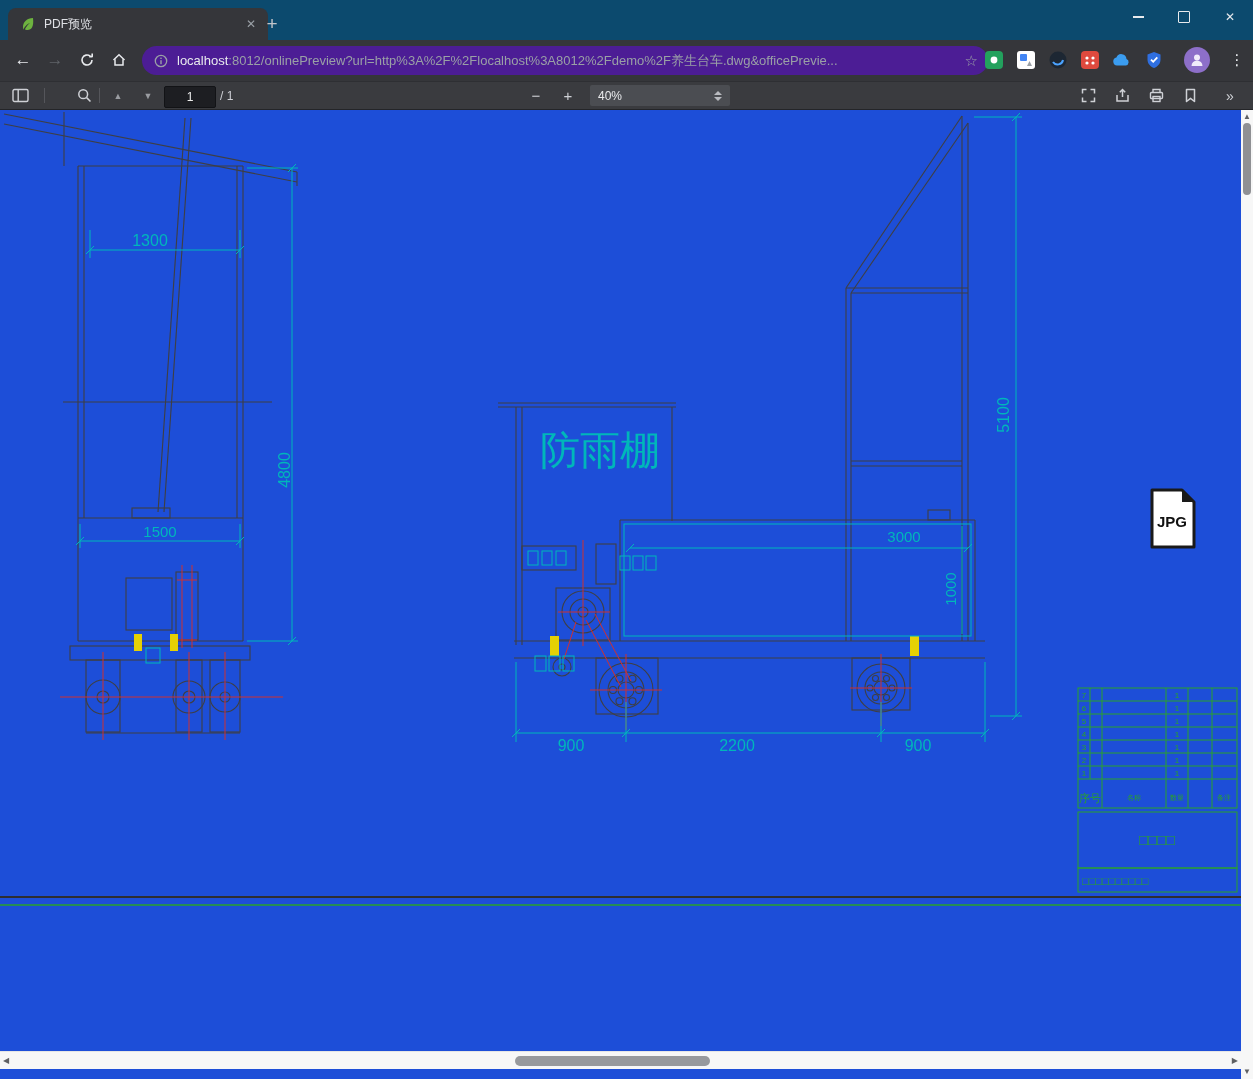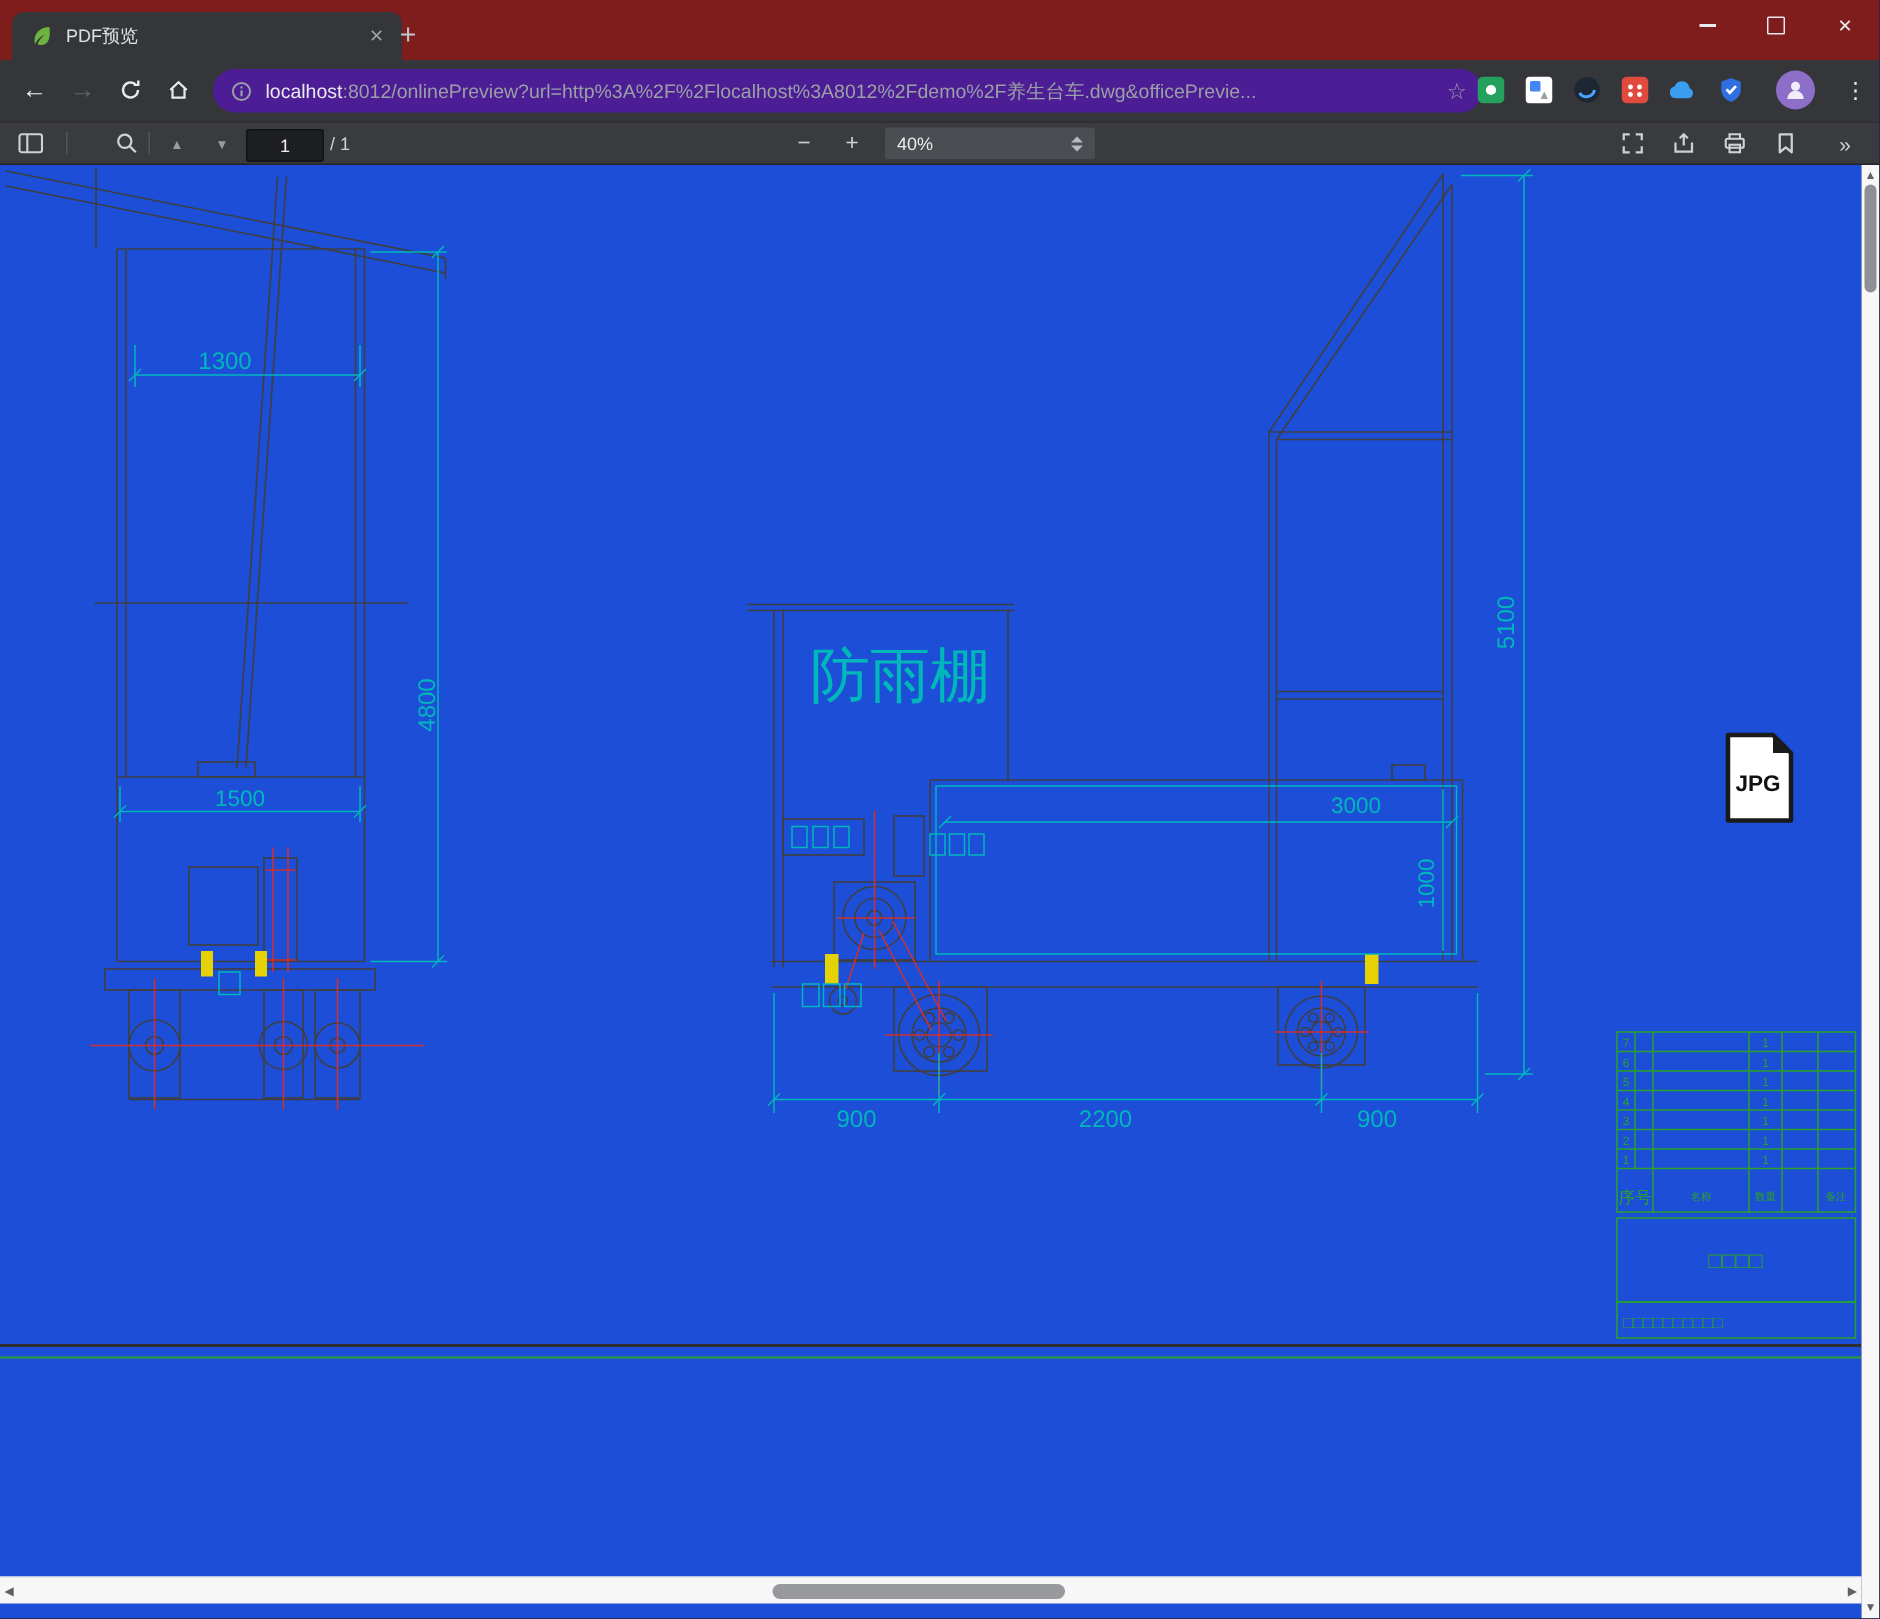--- a/index.html
+++ b/index.html
@@ -1,19 +1,19 @@
 <!DOCTYPE html>
 <html><head>
 <meta charset="utf-8">
 <style>
   html,body{margin:0;padding:0;background:#202124;}
   body{font-family:"Liberation Sans","DejaVu Sans",sans-serif;}
   .window{position:relative;width:1253px;height:1079px;background:#202124;overflow:hidden;}
   
-  .tabstrip{position:absolute;left:0;top:0;width:100%;height:40px;background:#7f1d1d;}
+  .tabstrip{position:absolute;left:0;top:0;width:100%;height:40px;background:#0c4a6e;}
   .tab{position:absolute;left:8px;top:8px;width:240px;height:32px;background:#35363a;border-radius:8px 8px 0 0;display:flex;align-items:center;padding:0 8px 0 12px;gap:8px;}
   .favicon{width:16px;height:16px;flex:0 0 auto;}
   .tab-title{flex:1;color:#dfe1e5;font-size:12px;white-space:nowrap;overflow:hidden;}
   .tab-close{width:18px;height:18px;border-radius:50%;color:#9aa0a6;font-size:12px;display:flex;align-items:center;justify-content:center;}
   .newtab{position:absolute;left:258px;top:10px;width:28px;height:28px;color:#c2c5ca;font-size:19px;display:flex;align-items:center;justify-content:center;}
   .wincontrols{position:absolute;right:0;top:0;height:34px;display:flex;}
   .winbtn{width:46px;height:34px;display:flex;align-items:center;justify-content:center;color:#e8eaed;font-size:12px;}
   .minbar{width:11px;height:2px;background:#e8eaed;display:block;}
   .maxbox{width:10px;height:10px;border:1.5px solid #e8eaed;border-radius:1px;display:block;}
   

